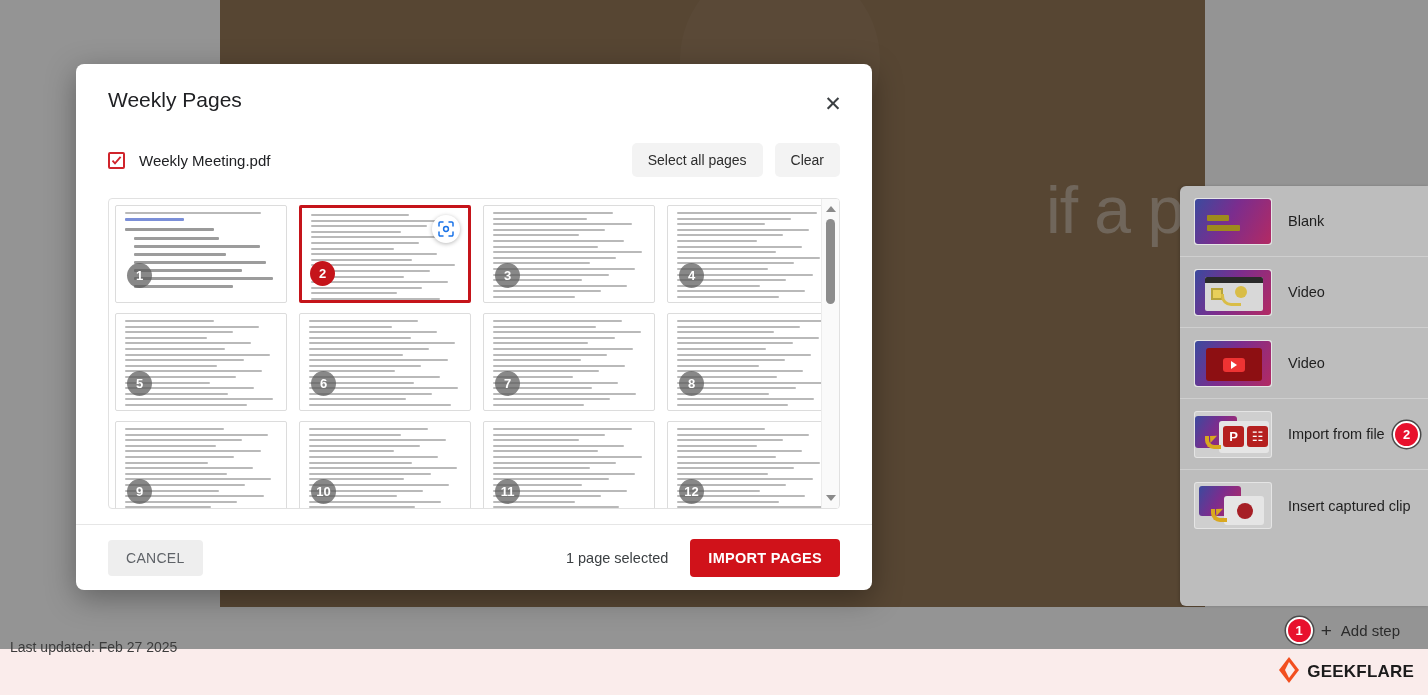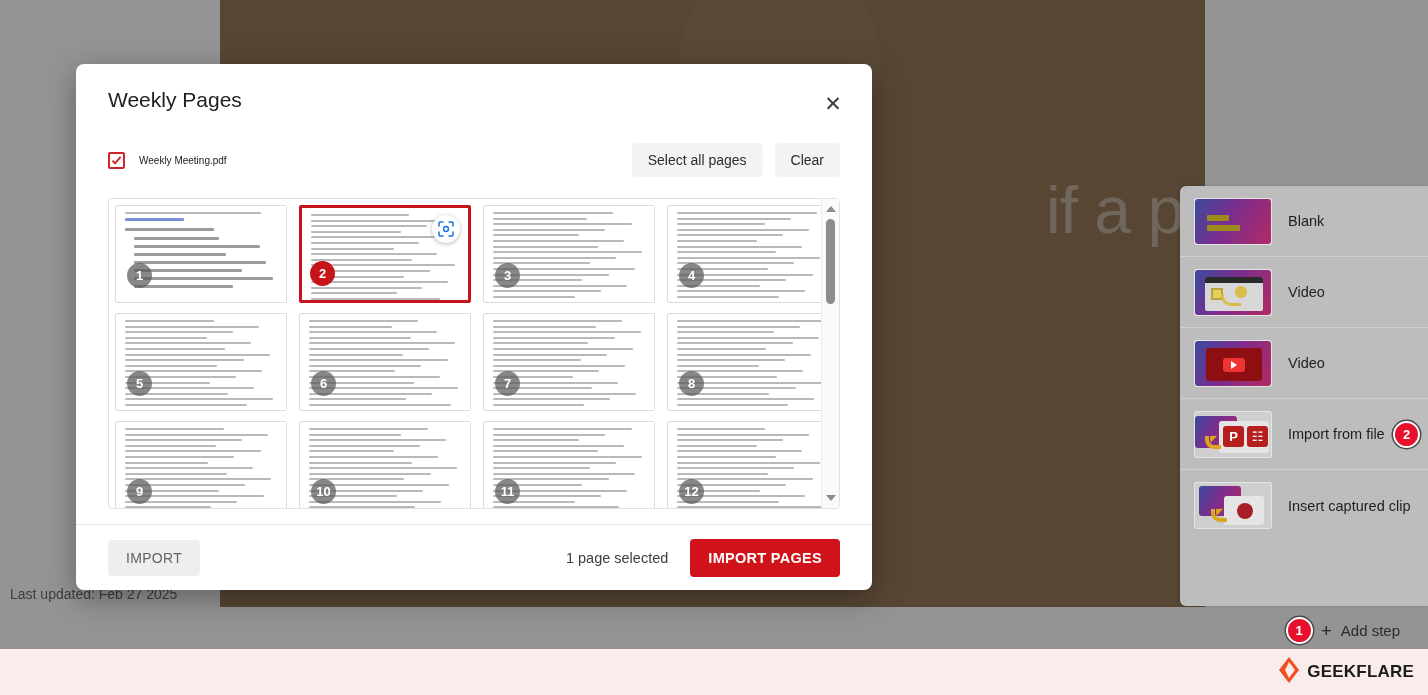--- a/index.html
+++ b/index.html
@@ -27,21 +27,21 @@
   }
   .brown-headline {
     position: absolute; left: 826px; top: 172px; width: 340px;
     font-size: 66px; line-height: 76px; font-weight: 400;
     color: rgba(255,255,255,0.42); letter-spacing: -1px;
   }
 
   
   .scrim { position: absolute; left: 0; top: 0; width: 1428px; height: 649px; background: rgba(60,60,60,0.55); }
   .last-updated {
-    position: absolute; left: 10px; top: 586px;
+    position: absolute; left: 10px; top: 639px;
     font-size: 14px; color: #3c3c3c; z-index: 30;
   }
   .add-step-wrap {
     position: absolute; right: 28px; top: 617px; display: flex; align-items: center; gap: 8px;
     z-index: 30;
   }
   .add-step-btn {
     display: flex; align-items: center; gap: 9px;
     font-size: 15px; color: #2b2b2b; background: transparent; border: none;
     font-family: "Liberation Sans", sans-serif; cursor: pointer;
@@ -135,21 +135,21 @@
   }
   .file-row {
     display: flex; align-items: center; height: 48px; padding: 0 32px; gap: 14px;
   }
   .file-check {
     width: 17px; height: 17px; border: 2px solid #d0242b; border-radius: 2px;
     display: flex; align-items: center; justify-content: center; flex: none;
     background: #fff;
   }
   .file-check svg { display: block; }
-  .file-name { font-size: 10px; color: #202124; }
+  .file-name { font-size: 15px; color: #202124; }
   .head-actions { margin-left: auto; display: flex; gap: 12px; }
   .ghost-btn {
     background: #f3f3f3; border: none; border-radius: 5px;
     padding: 9px 16px; font-size: 14px; color: #2d2d2d;
     font-family: "Liberation Sans", sans-serif; cursor: pointer; white-space: nowrap;
   }
   .pages-box {
     position: absolute; left: 32px; top: 134px; width: 732px; height: 311px;
     border: 1px solid #e1e1e1; border-radius: 4px; background: #fff; overflow: hidden;
   }
@@ -584,21 +584,21 @@
             <div class="tri-up"></div>
           </div>
         <div class="vs-thumb"></div>
         <div class="vs-arrow vs-down">
             <div class="tri-down"></div>
           </div>
       </div>
     </div>
 
     <div class="modal-foot">
-      <button class="cancel-btn">IMPORT</button>
+      <button class="cancel-btn">CANCEL</button>
       <span class="foot-right">
         <span class="sel-count">1 page selected</span>
         <button class="import-btn">IMPORT PAGES</button>
       </span>
     </div>
 
   </div>
 
   <div class="footer">
     <span>

